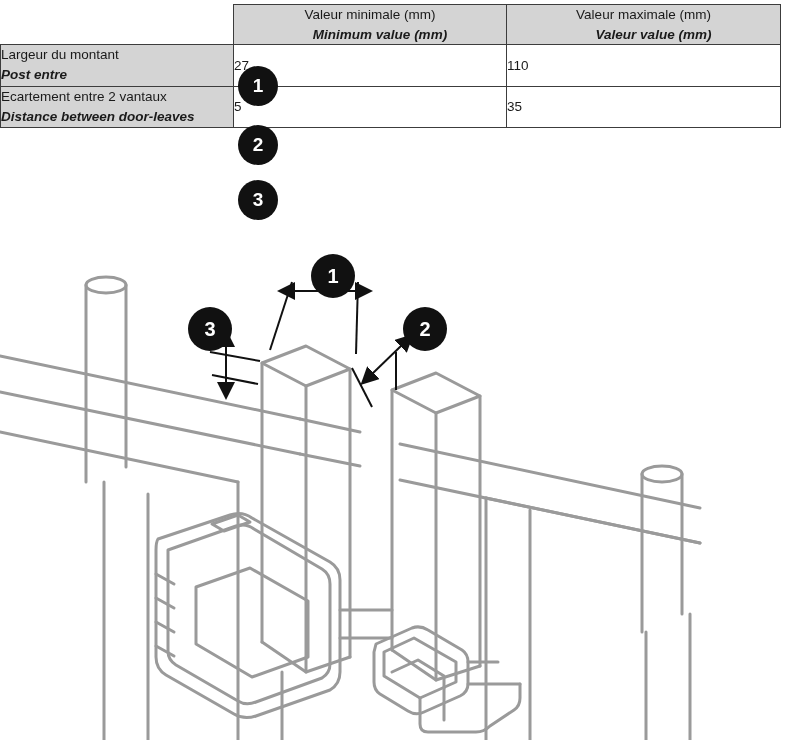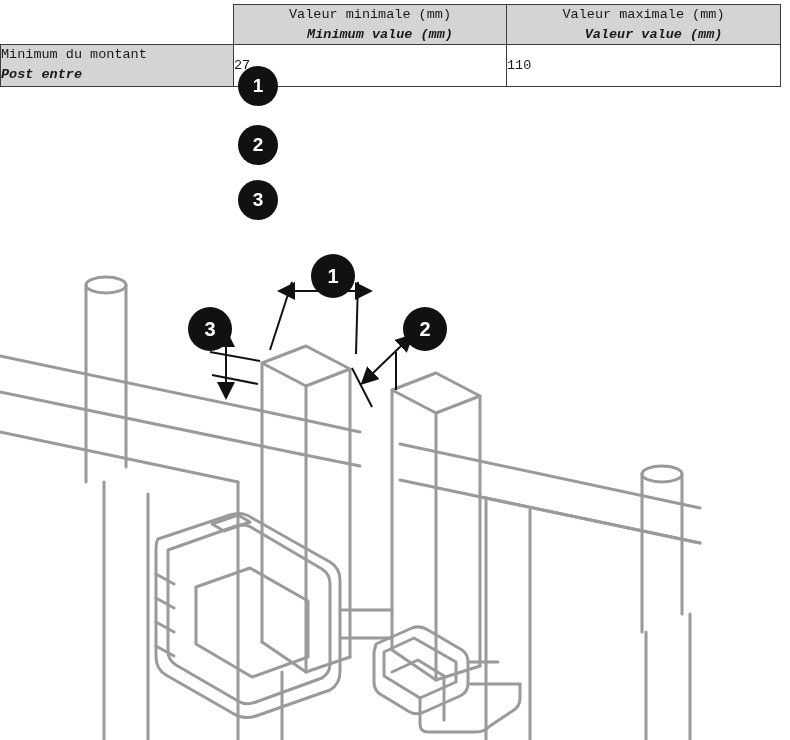--- a/index.html
+++ b/index.html
@@ -27,21 +27,20 @@
     border-collapse: collapse;
     table-layout: fixed;
     width: 780px;
     margin-left: 0;
   }
   table.spec-table td,
   table.spec-table th {
     border: 1px solid #3c3c3c;
     vertical-align: middle;
     padding: 0;
-    font-family: Liberation Mono, monospace;
   }
   .col-label { width: 233px; }
   .col-min   { width: 273px; }
   .col-max   { width: 274px; }
 
   .hdr-cell {
     background: #d4d4d4;
     text-align: center;
     padding: 6px 4px 7px 4px;
     font-size: 13.5px;
@@ -140,25 +139,33 @@
         </th>
         <th class="hdr-cell">
           <span class="hdr-fr">Valeur maximale (mm)</span>
           <span class="hdr-en">Valeur value (mm)</span>
         </th>
       </tr>
     </thead>
     <tbody>
       <tr>
         <td class="label-cell">
-          <span class="label-fr">Minimum du montant</span>
+          <span class="label-fr">Largeur du montant</span>
           <span class="label-en">Post entre</span>
         </td>
         <td class="val-cell">27</td>
         <td class="val-cell">110</td>
+      </tr>
+      <tr>
+        <td class="label-cell">
+          <span class="label-fr">Ecartement entre 2 vantaux</span>
+          <span class="label-en">Distance between door-leaves</span>
+        </td>
+        <td class="val-cell">5</td>
+        <td class="val-cell">35</td>
       </tr>
     </tbody>
   </table>
 
   <div class="badge" id="badge-row-1">1</div>
   <div class="badge" id="badge-row-2">2</div>
   <div class="badge" id="badge-row-3">3</div>
 </div>
 
 <div class="diagram">

